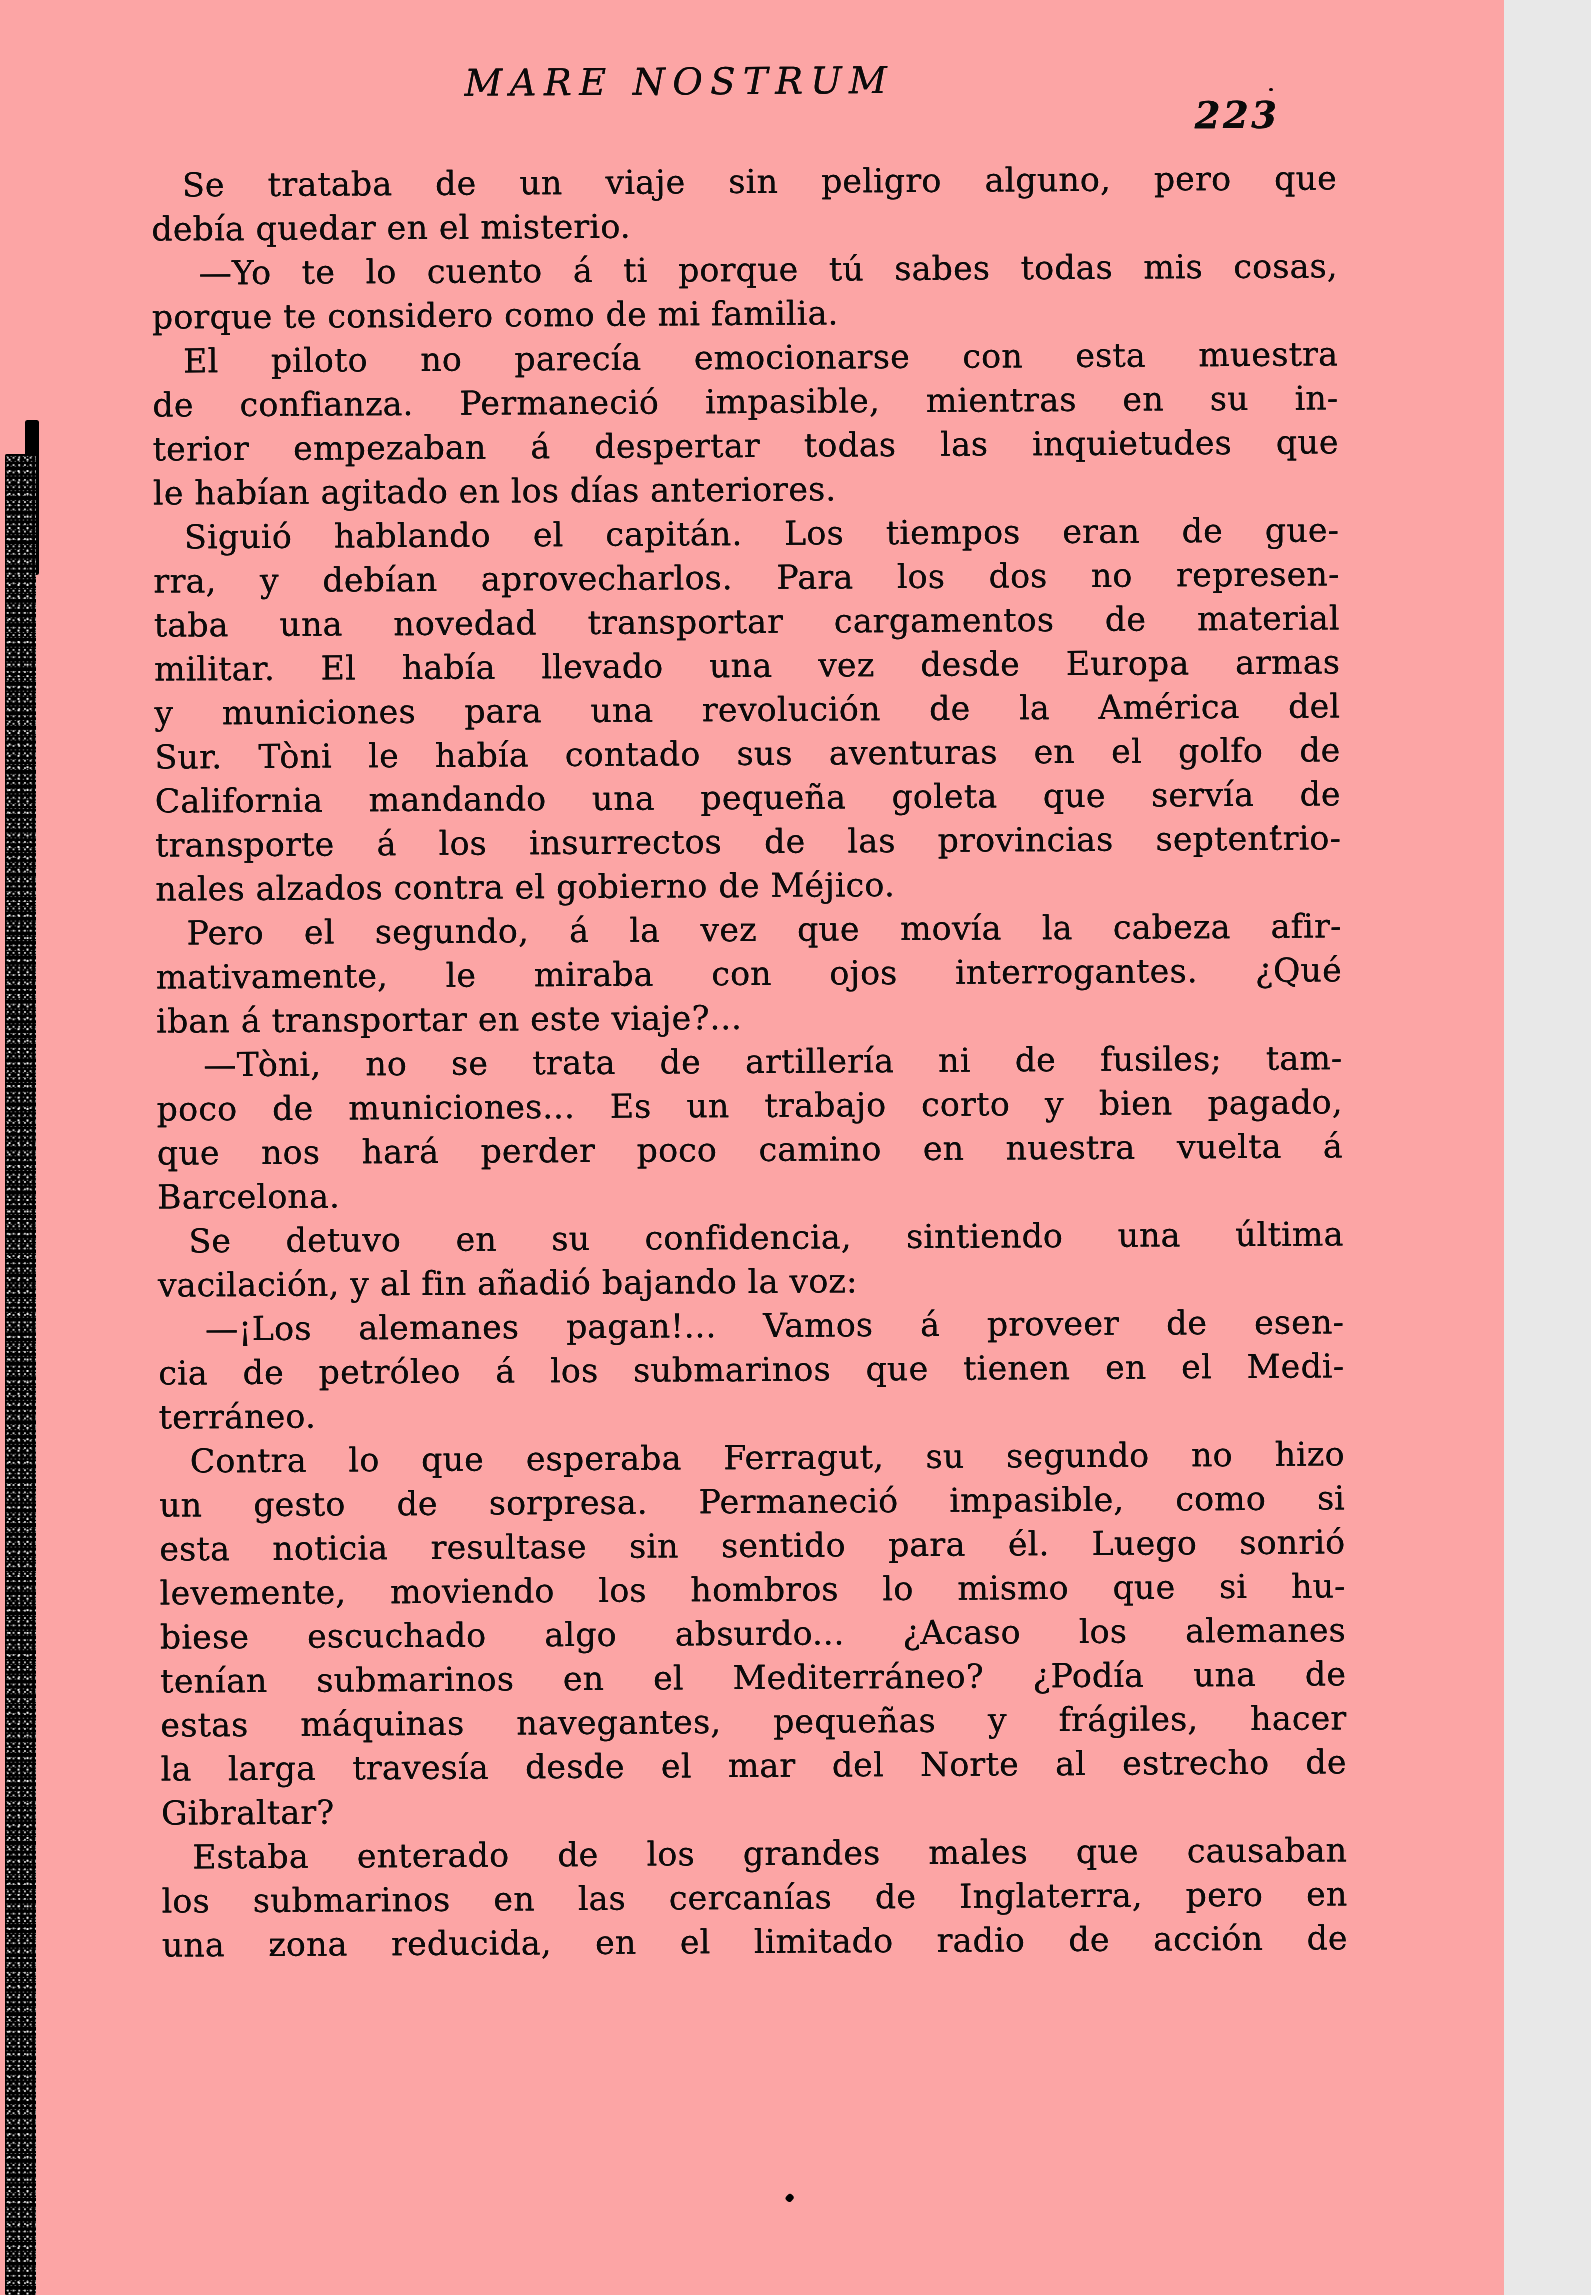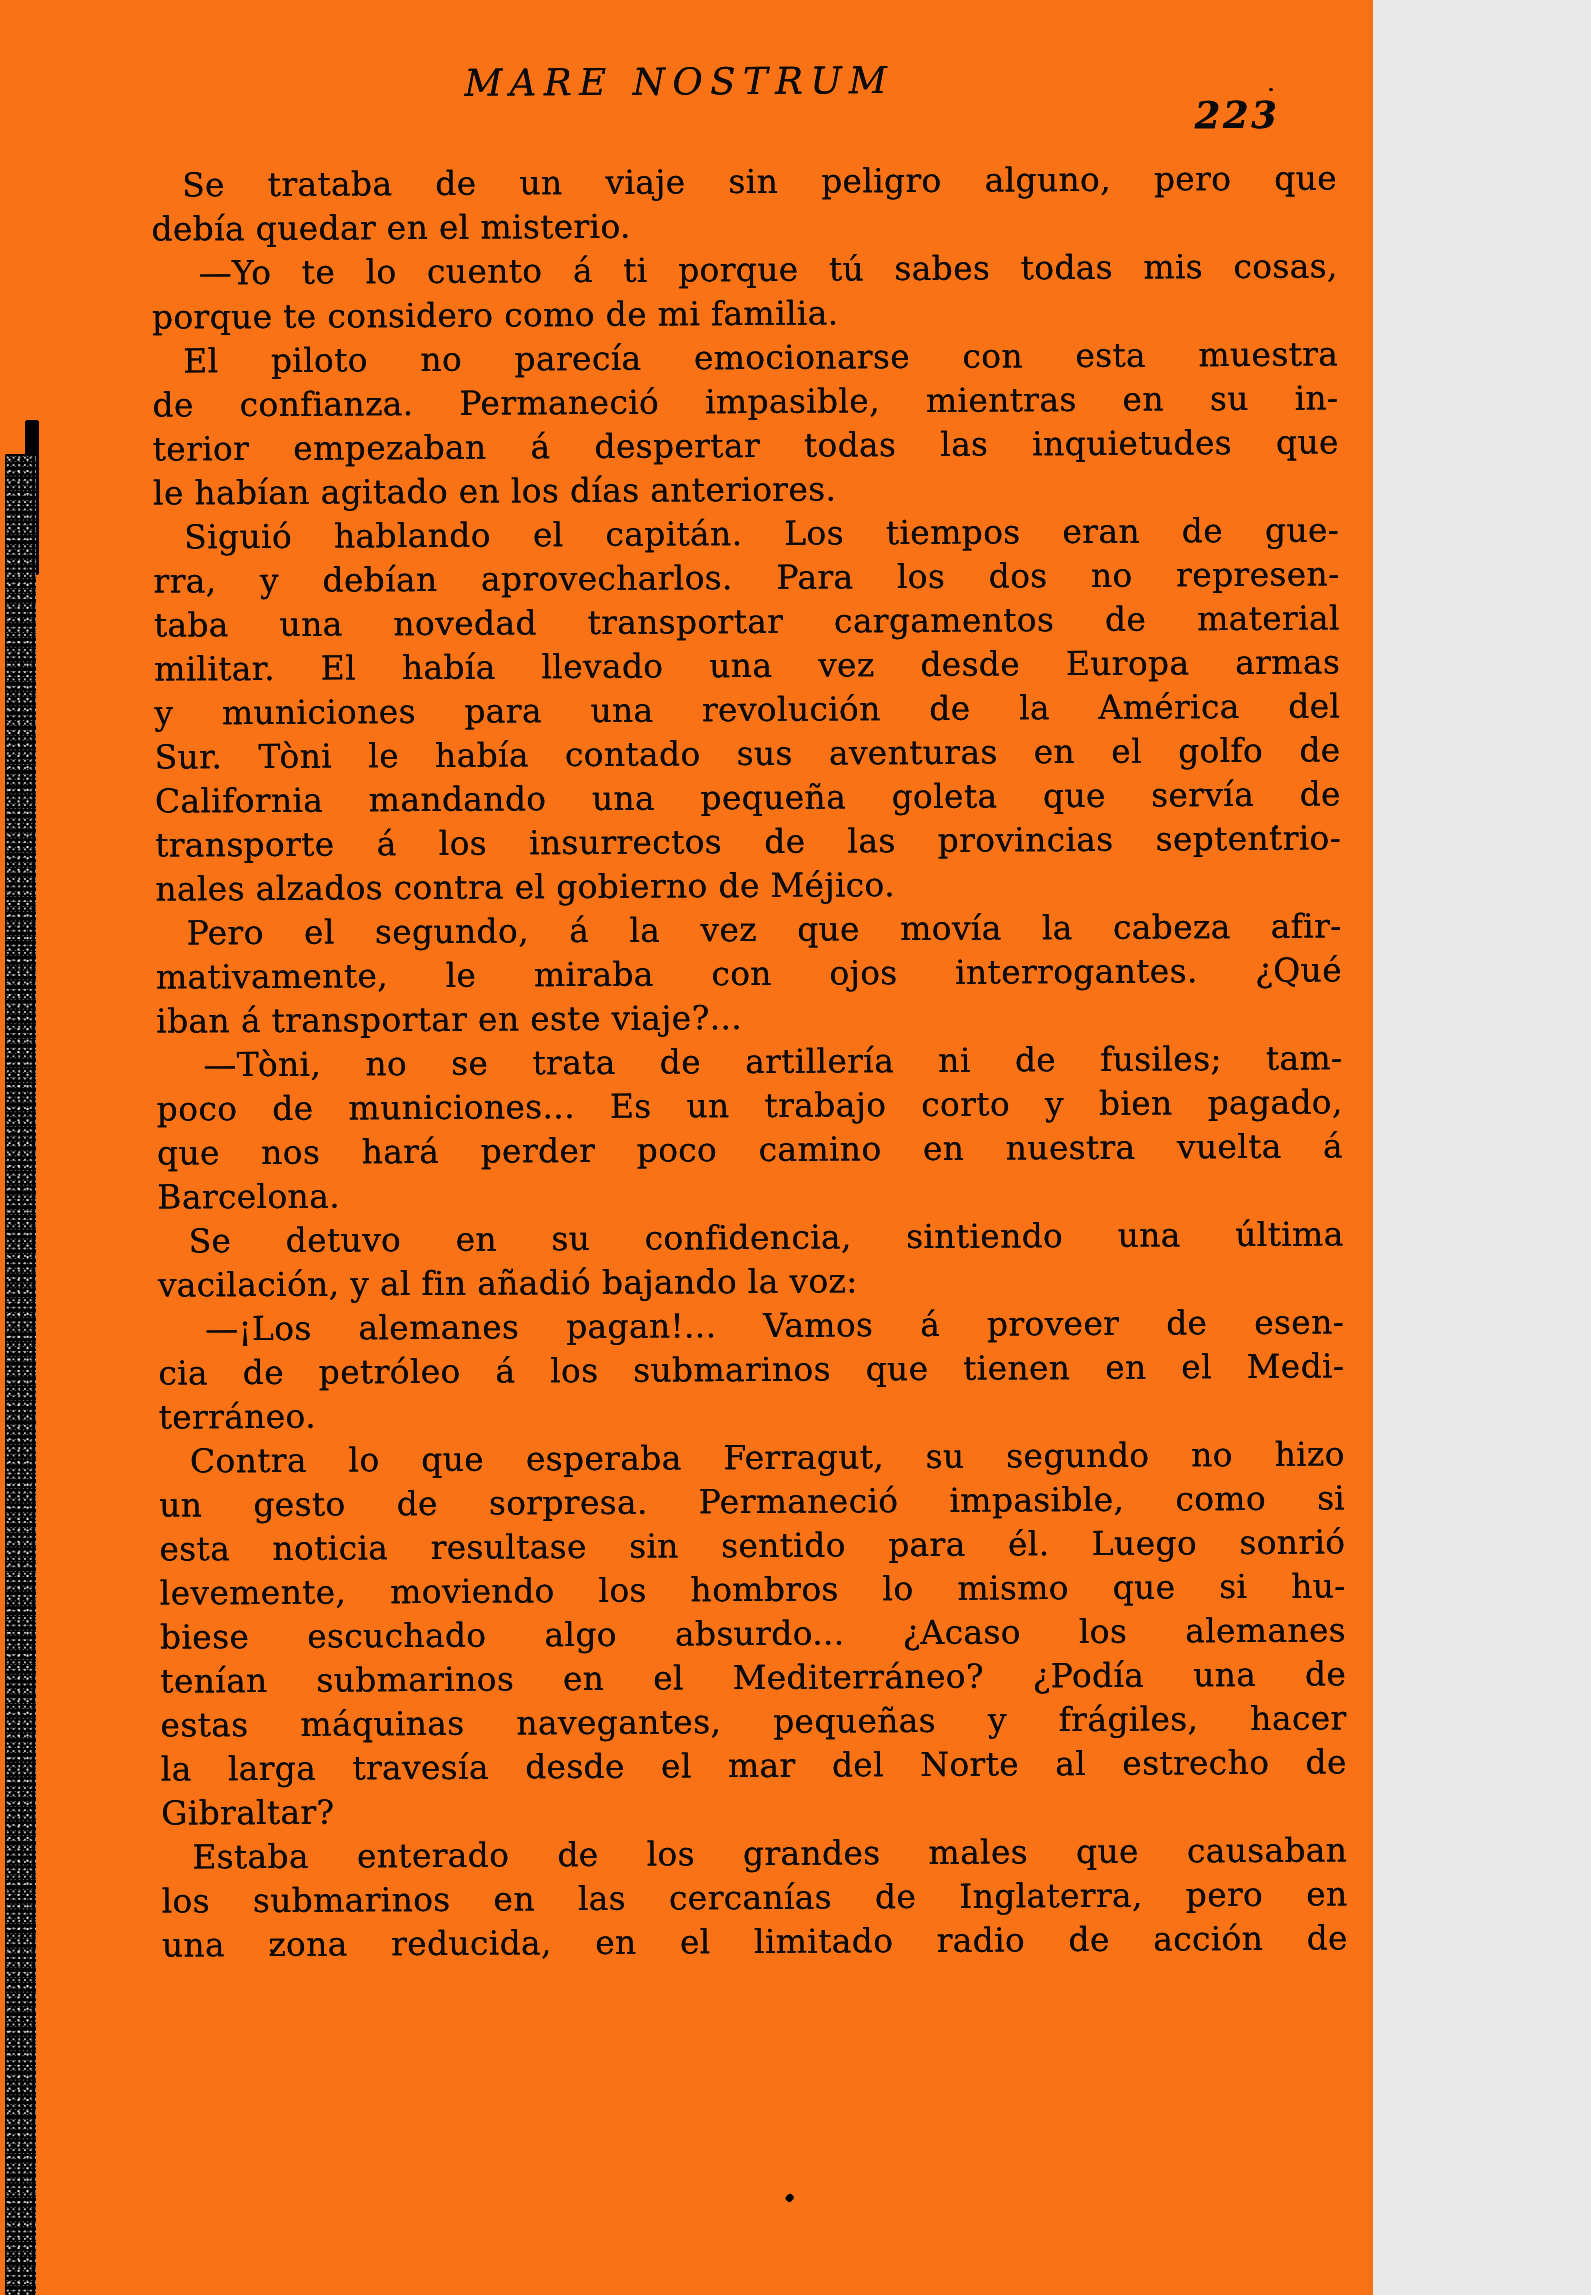--- a/index.html
+++ b/index.html
@@ -1,19 +1,19 @@
 <!DOCTYPE html>
 <html style="font-size:13px"><head>
 <meta charset="utf-8">
 <style>
   html,body{margin:0;padding:0;background:#e8e8e8;}
   .page{
     position:relative;
-    width:1373px;height:2295px;
-    background:#f97316;
+    width:1504px;height:2295px;
+    background:#fca5a5;
     overflow:hidden;
     font-family:"DejaVu Serif","Liberation Serif",serif;
     color:#0b0b0b;
   }
   .content{
     position:absolute;left:150px;top:0;width:1186px;height:2295px;
     transform:rotate(-0.35deg);
     transform-origin:50% 0;
   }
   .running-head{position:relative;height:160px;}

